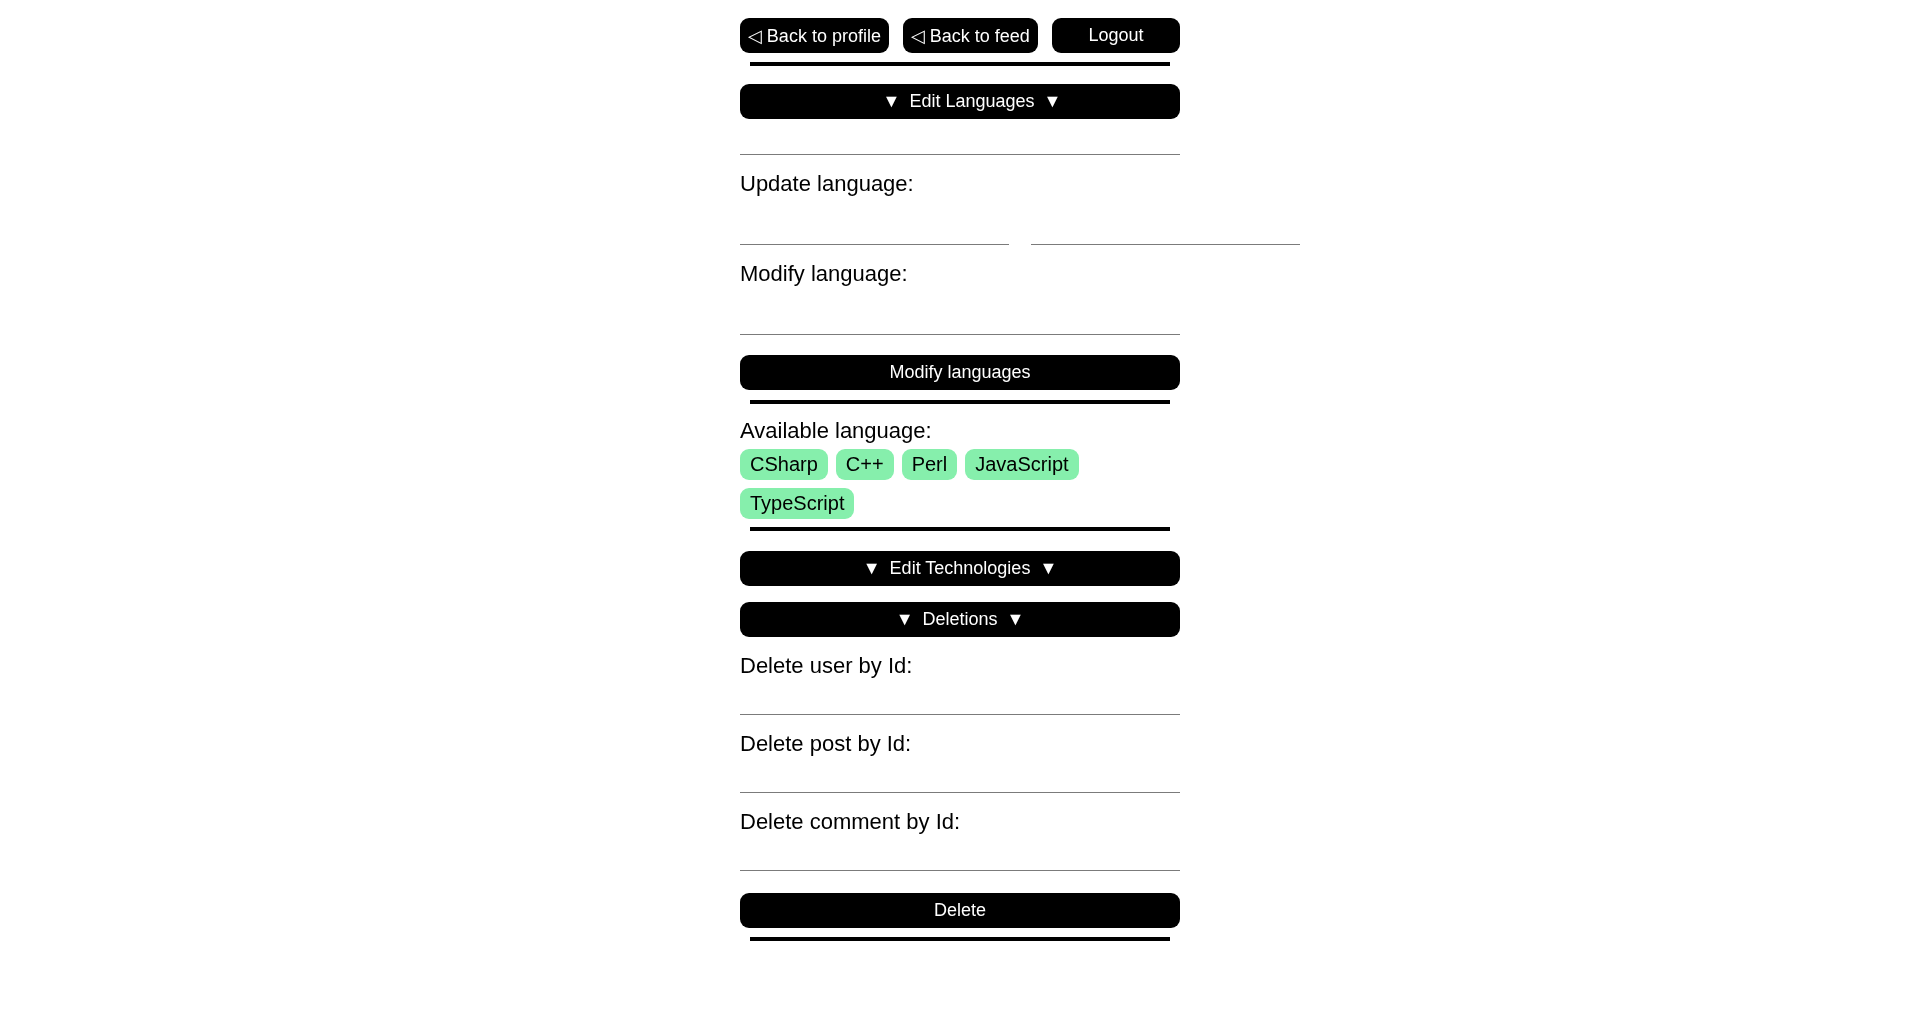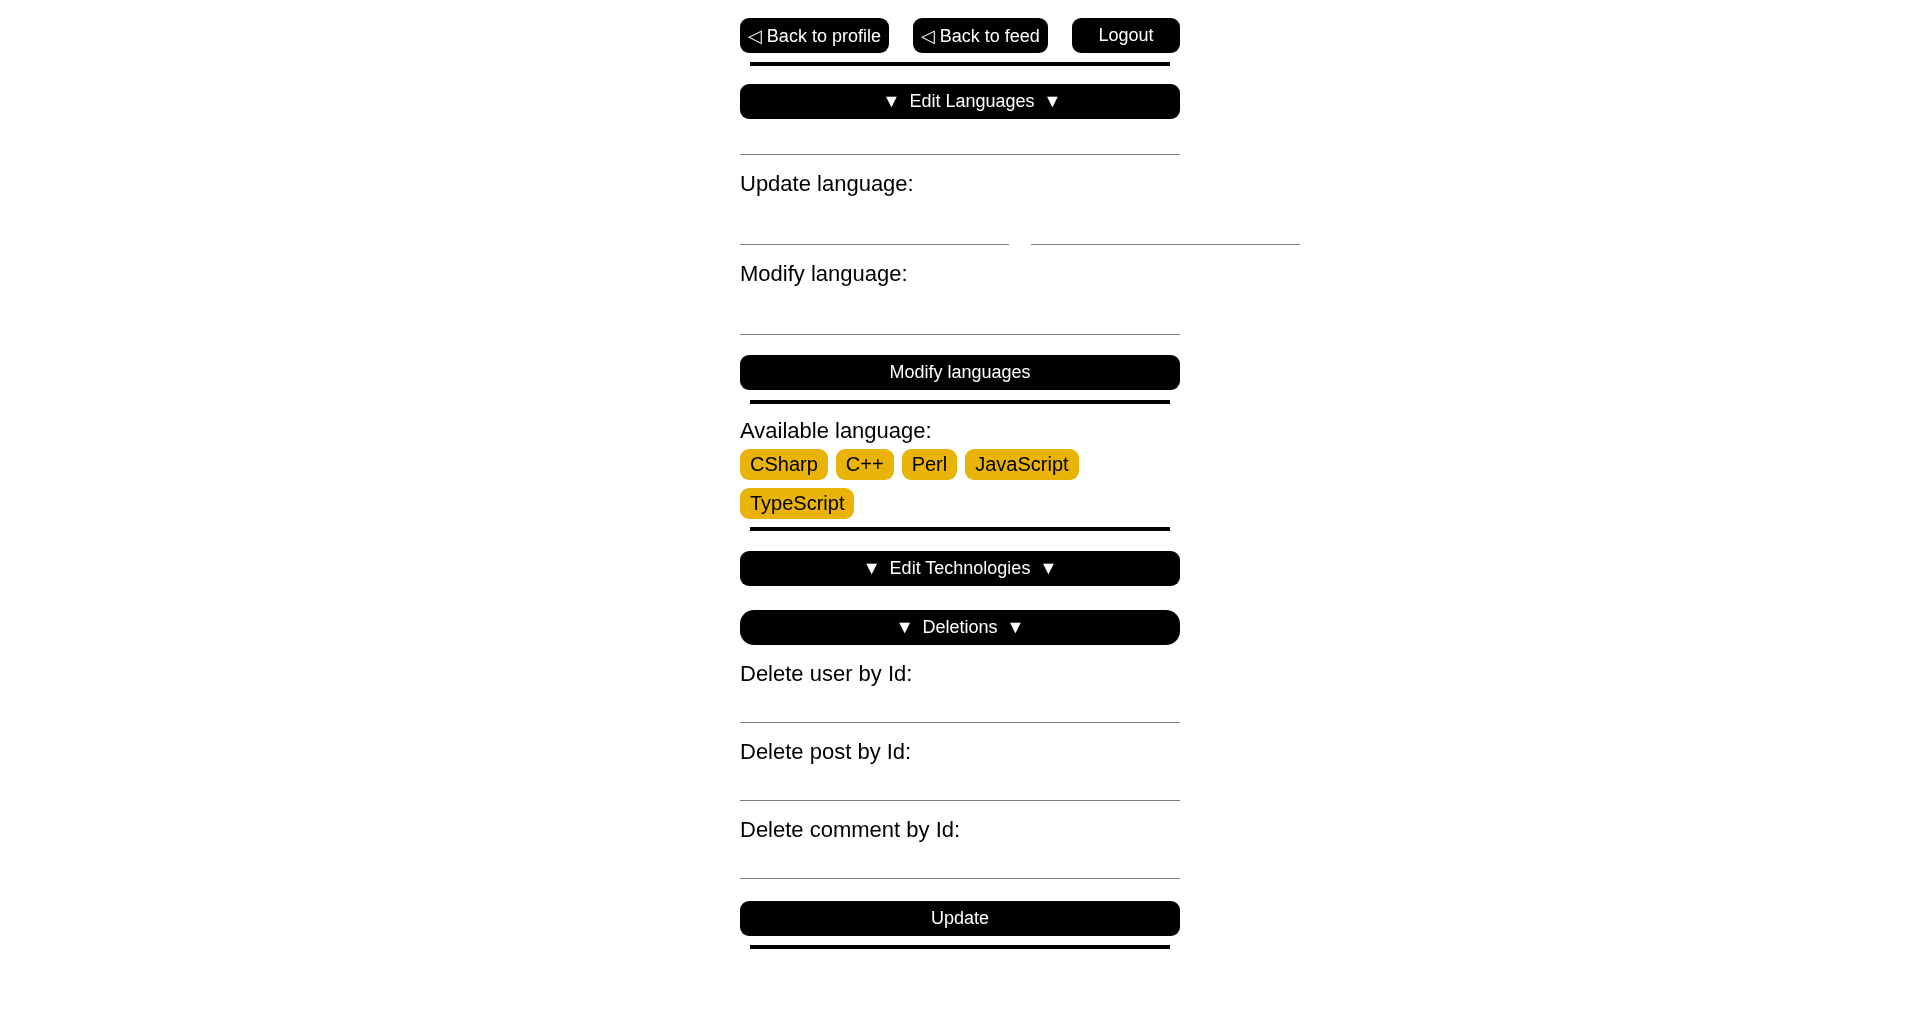--- a/index.html
+++ b/index.html
@@ -29,21 +29,21 @@
     font-family: inherit;
     font-size: 18px;
     height: 35px;
     cursor: pointer;
     text-align: center;
     white-space: nowrap;
     padding: 0 8px;
   }
   .topbar {
     display: flex;
-    gap: 24px;
+    gap: 14px;
   }
   .topbar .btn { flex: 1; }
   .btn-block {
     display: block;
     width: 100%;
   }
   .toggle-label { margin: 0 9px; }
   
   hr.divider {
     border: none;
@@ -77,32 +77,32 @@
     display: flex;
     gap: 22px;
     margin-top: 12px;
   }
   .update-row .line-input { flex: 1; width: auto; }
   .mt12 { margin-top: 12px; }
   .mt14 { margin-top: 14px; }
   .mt18 { margin-top: 18px; padding-left: 32px; }
   .mt20 { margin-top: 20px; }
   .mt22 { margin-top: 22px; }
-  .mt9  { margin-top: 24px; border-radius: 14px; }
+  .mt9  { margin-top: 16px; }
   .mb8  { margin-bottom: 8px; }
   
   .chips {
     display: flex;
     gap: 8px;
     margin-top: 5px;
   }
   .chips.row2 { margin-top: 8px; }
   .chip {
     display: inline-block;
-    background: #eab308;
+    background: #86efac;
     color: #000000;
     border-radius: 9px;
     padding: 3px 10px;
     font-size: 20px;
     line-height: 25px;
   }
 </style>
 </head>
 <body>
 
@@ -152,17 +152,17 @@
 
   <label class="field-label">Delete user by Id:</label>
   <input class="line-input mb8" type="text" value="" style="">
 
   <label class="field-label">Delete post by Id:</label>
   <input class="line-input mb8" type="text" value="" style="">
 
   <label class="field-label">Delete comment by Id:</label>
   <input class="line-input mb8" type="text" value="" style="">
 
-  <button class="btn btn-block mt22">Update</button>
+  <button class="btn btn-block mt22">Delete</button>
 
   <hr class="divider">
 
 </div>
 
 </body></html>

